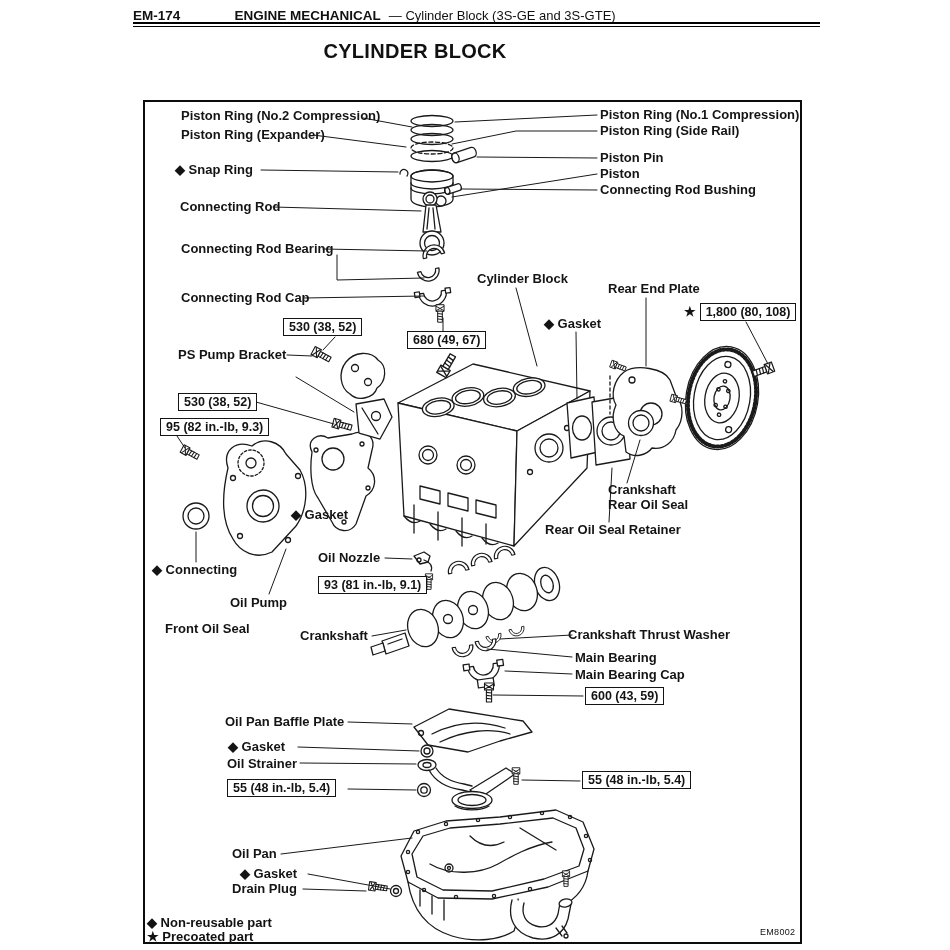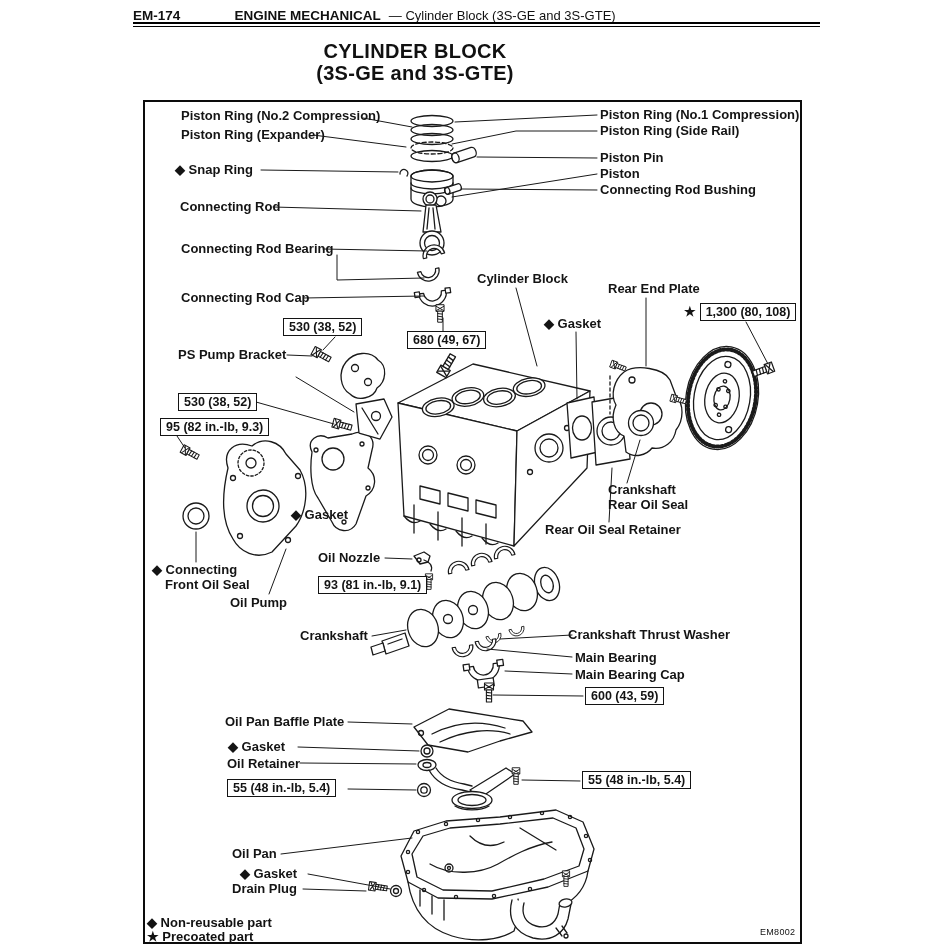--- a/index.html
+++ b/index.html
@@ -14,39 +14,38 @@
   .title{position:absolute;left:250px;top:40px;width:330px;text-align:center;
          font-weight:bold;font-size:20px;line-height:22px;letter-spacing:.3px;}
   .figure-border{position:absolute;left:143px;top:100px;width:655px;height:840px;
                  border:2px solid #0c0c0c;}
   svg.diagram{position:absolute;left:0;top:0;}
   .lbl{position:absolute;font-weight:bold;font-size:13px;line-height:14.5px;
        white-space:nowrap;color:#141414;}
   .tq{display:inline-block;border:1.6px solid #141414;background:#fff;
       padding:0 5px;font-weight:bold;font-size:12.5px;line-height:16px;}
   .star{font-size:13px;font-weight:bold;margin-right:4px;}
-  .indent{padding-left:13px;}
+  .indent{padding-left:13px;margin-top:44px;}
   .legend-line{position:absolute;font-weight:bold;font-size:13px;white-space:nowrap;}
   .figid{position:absolute;left:760px;top:927px;font-weight:normal;font-size:9px;letter-spacing:.3px;}
 </style>
 </head>
 <body>
 
 <div class="page">
 
   <div class="hdr">
     <span class="num">EM-174</span>
     <span class="sec">ENGINE MECHANICAL</span>
     <span class="sub">&nbsp;<span>— Cylinder Block (3S-GE and 3S-GTE)</span></span>
   </div>
   <div class="hdr-rule"></div>
 
   <div class="title">
     <div>CYLINDER BLOCK</div>
-    <div>(3S-GE and 3S-GTE)</div>
   </div>
 
   <div class="figure-border"></div>
 
   <svg class="diagram" width="950" height="950" viewBox="0 0 950 950">
     <defs>
       <g id="bolt" stroke="#1a1a1a" stroke-width="1.1" fill="none">
         <rect x="-1" y="-4.5" width="7" height="9" fill="#fff"></rect>
         <path d="M0.5,-4 L5,4 M5,-4 L0.5,4"></path>
         <rect x="6" y="-2.6" width="12" height="5.2" fill="#fff"></rect>
@@ -373,30 +372,30 @@
   <div class="lbl" style="left:608px;top:483px">
     <div>Crankshaft</div>
     <div>Rear Oil Seal</div>
   </div>
   <div class="lbl" style="left:545px;top:523px">Rear Oil Seal Retainer</div>
   <div class="lbl" style="left:568px;top:628px">Crankshaft Thrust Washer</div>
   <div class="lbl" style="left:575px;top:651px">Main Bearing</div>
   <div class="lbl" style="left:575px;top:668px">Main Bearing Cap</div>
   <div class="lbl" style="left:225px;top:715px">Oil Pan Baffle Plate</div>
   <div class="lbl" style="left:228px;top:740px">◆ Gasket</div>
-  <div class="lbl" style="left:227px;top:757px">Oil Retainer</div>
+  <div class="lbl" style="left:227px;top:757px">Oil Strainer</div>
   <div class="lbl" style="left:232px;top:847px">Oil Pan</div>
   <div class="lbl" style="left:240px;top:867px">◆ Gasket</div>
   <div class="lbl" style="left:232px;top:882px">Drain Plug</div>
 
   <div class="lbl" style="left:283px;top:318px"><span class="tq">530 (38, 52)</span></div>
   <div class="lbl" style="left:407px;top:331px"><span class="tq">680 (49, 67)</span></div>
   <div class="lbl" style="left:178px;top:393px"><span class="tq">530 (38, 52)</span></div>
   <div class="lbl" style="left:160px;top:418px"><span class="tq">95 (82 in.-lb, 9.3)</span></div>
-  <div class="lbl" style="left:684px;top:303px"><span class="star">★</span><span class="tq">1,300 (80, 108)</span></div>
+  <div class="lbl" style="left:684px;top:303px"><span class="star">★</span><span class="tq">1,800 (80, 108)</span></div>
   <div class="lbl" style="left:318px;top:576px"><span class="tq">93 (81 in.-lb, 9.1)</span></div>
   <div class="lbl" style="left:585px;top:687px"><span class="tq">600 (43, 59)</span></div>
   <div class="lbl" style="left:227px;top:779px"><span class="tq">55 (48 in.-lb, 5.4)</span></div>
   <div class="lbl" style="left:582px;top:771px"><span class="tq">55 (48 in.-lb, 5.4)</span></div>
 
   <div class="legend-line" style="left:147px;top:915px">◆ Non-reusable part</div>
   <div class="legend-line" style="left:147px;top:929px">★ Precoated part</div>
 
   <div class="figid">EM8002</div>
 </div>

